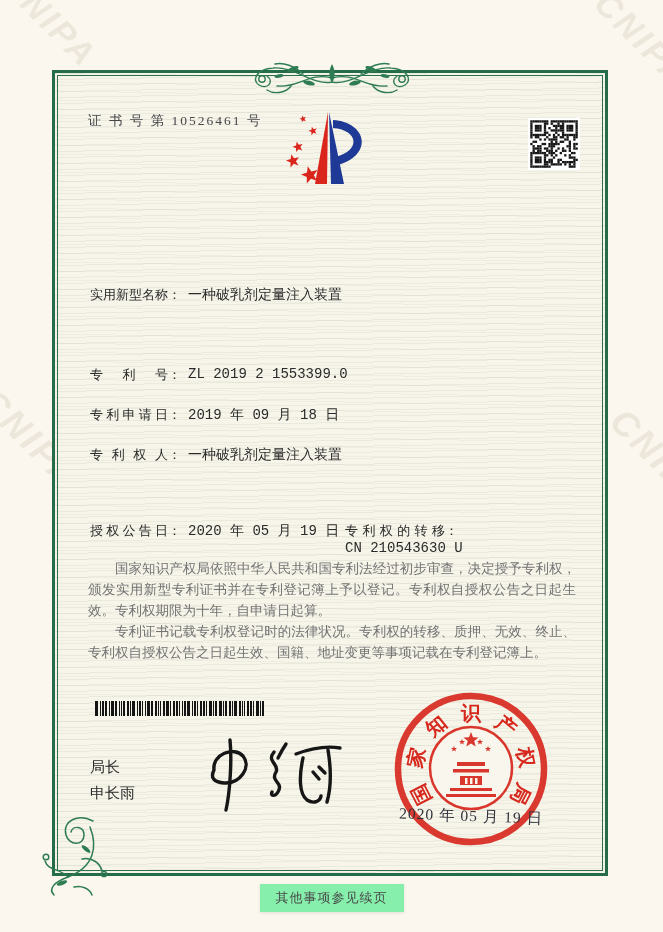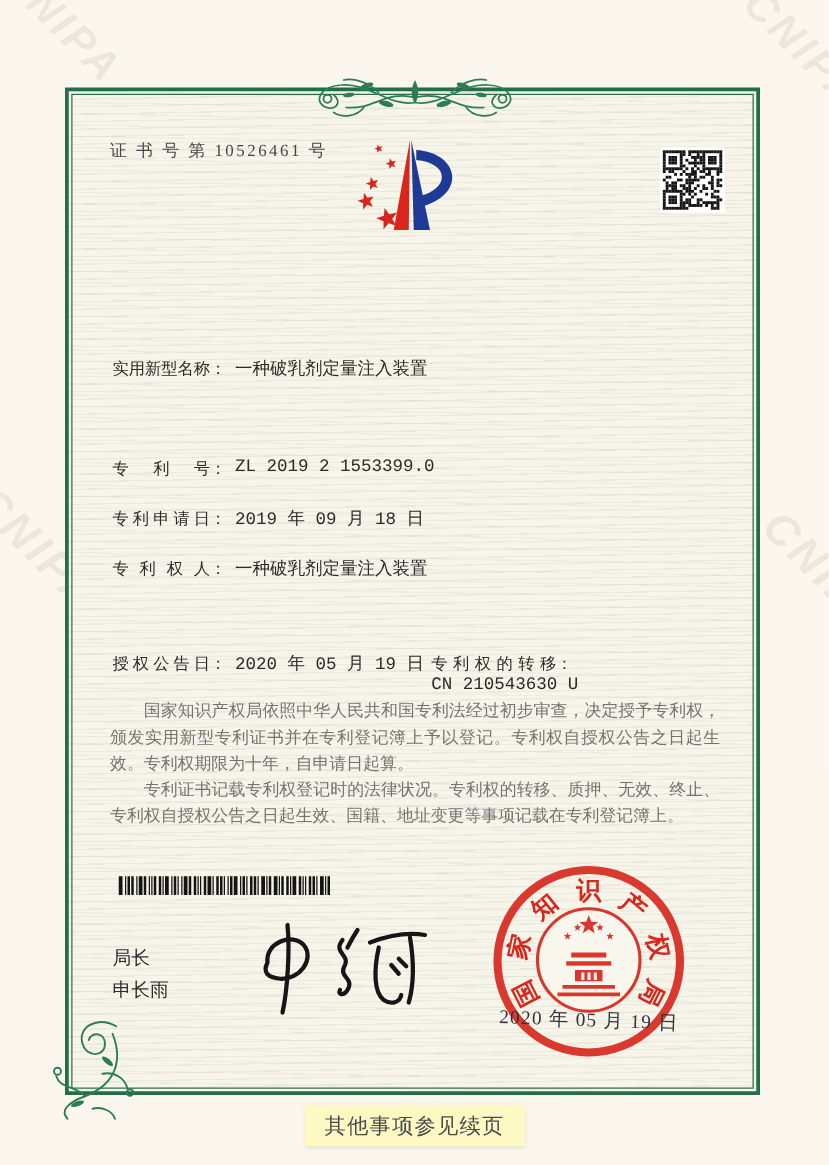--- a/index.html
+++ b/index.html
@@ -53,21 +53,21 @@
   }
   .paras p{margin:0;text-indent:2em;}
   .barcode{position:absolute;left:95px;top:701px;width:172px;height:15px;z-index:3;display:flex;align-items:stretch;}
   .barcode div{height:100%;}
   .signer{position:absolute;left:90px;top:754px;z-index:3;font-family:"Liberation Sans",sans-serif;font-size:15px;line-height:26px;color:#2b2b2b;}
   .sig{position:absolute;left:200px;top:736px;z-index:4;}
   .seal{position:absolute;left:388px;top:688px;z-index:5;}
   .page-num{position:absolute;left:0;right:0;top:850px;z-index:3;text-align:center;font-size:12.5px;letter-spacing:1px;color:#3a3a3a;}
   .cont-note{
     position:absolute;left:50%;top:884px;transform:translateX(-50%);z-index:3;
-    background:#fef9c3;padding:5px 16px;font-size:17px;letter-spacing:1px;color:#4a4a4a;
+    background:#86efac;padding:5px 16px;font-size:13px;letter-spacing:1px;color:#4a4a4a;
     box-shadow:0 1px 3px rgba(0,0,0,0.10);white-space:nowrap;
   }
 </style>
 </head>
 <body>
 
 <div class="page">
 
   <span class="wm wm1">CNIPA</span>
   <span class="wm wm2">CNIPA</span>

